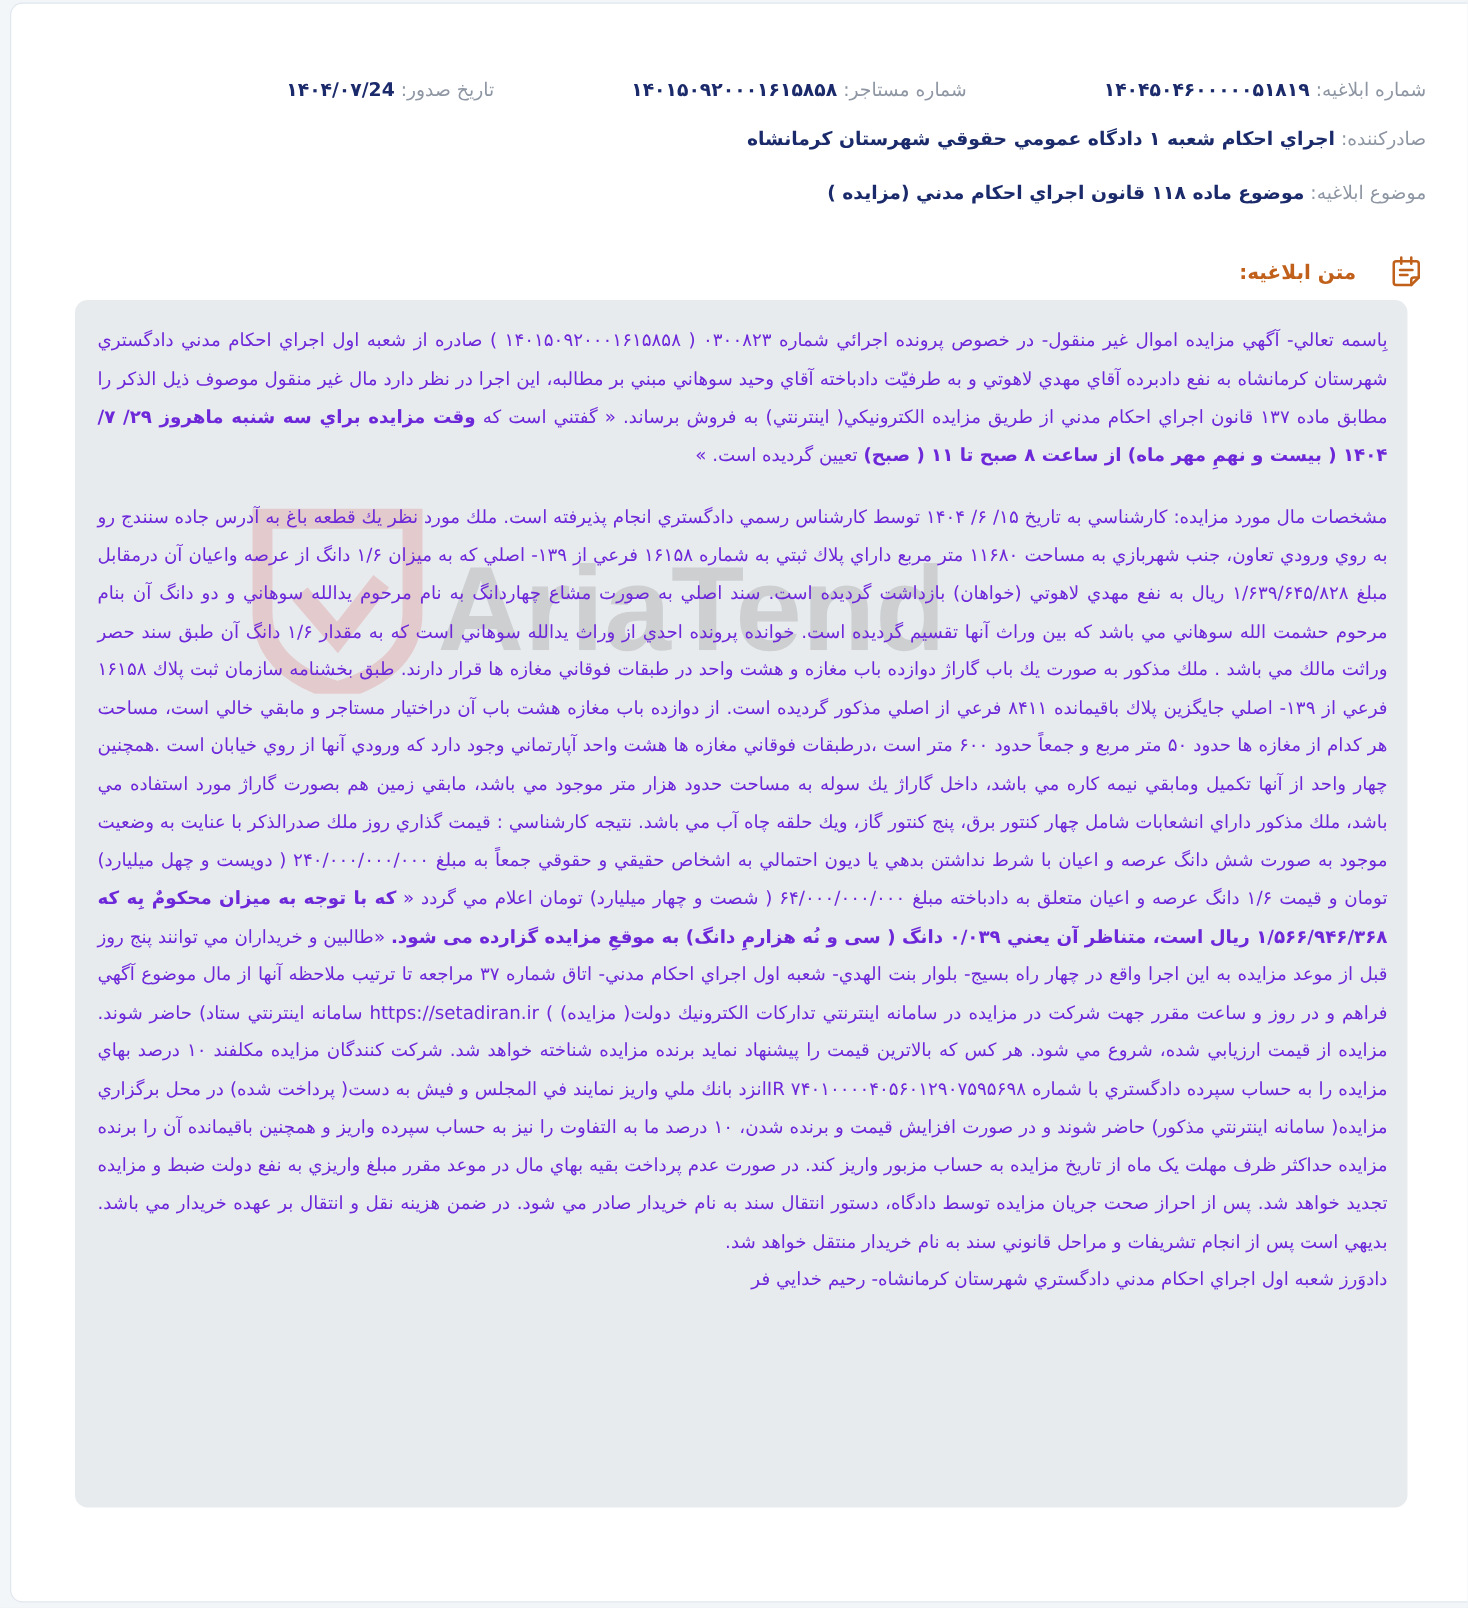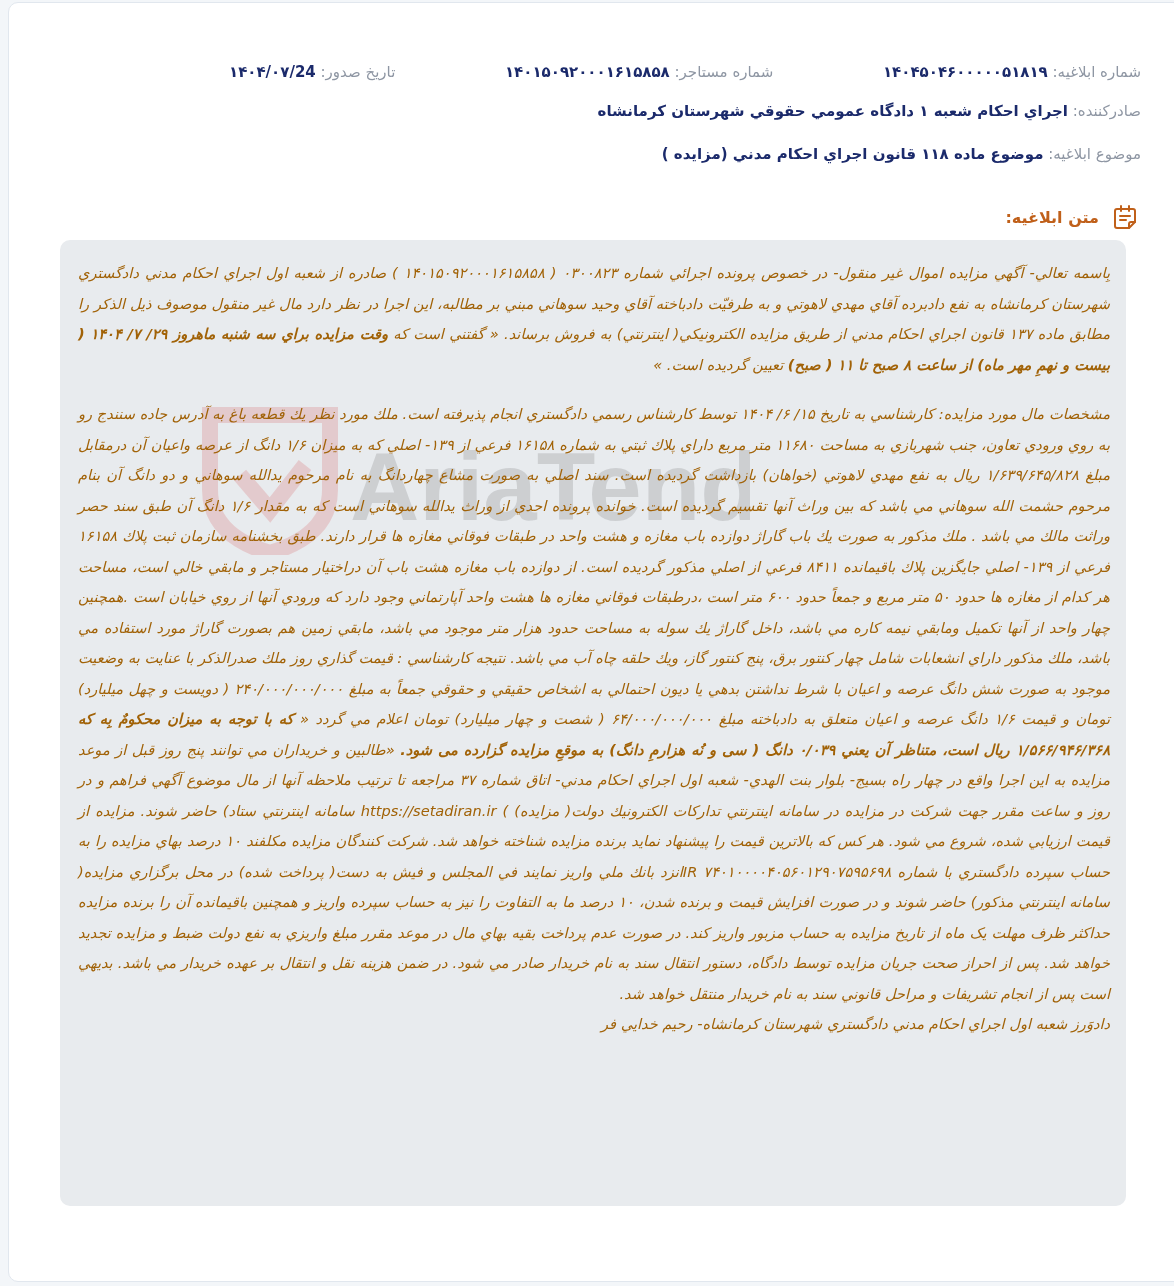--- a/index.html
+++ b/index.html
@@ -57,21 +57,21 @@
   }
   .info-line.issuer { top: 99px; margin-left: 15px; }
   .info-line.subject { top: 142px; }
   .section-title {
     position: absolute;
     top: 200px;
     right: 48px;
     direction: rtl;
     display: flex;
     align-items: center;
-    gap: 12px;
+    gap: 26px;
     color: #c0601a;
     font-weight: bold;
     font-size: 16px;
   }
   .section-title svg {
     width: 28px;
     height: 28px;
     display: block;
   }
   .text-box {
@@ -93,25 +93,24 @@
     width: 560px;
     height: 150px;
     opacity: 0.18;
     pointer-events: none;
   }
   .paragraph {
     position: relative;
     direction: rtl;
     text-align: justify;
     text-align-last: right;
-    color: #a16207;
+    color: #6d28d9;
     font-size: 14.6px;
     line-height: 30.5px;
     margin: 0 0 19px 0;
-    font-style: italic;
   }
   .paragraph b {
     font-weight: bold;
   }
 </style>
 </head>
 <body>
 
 <div class="card">
 

